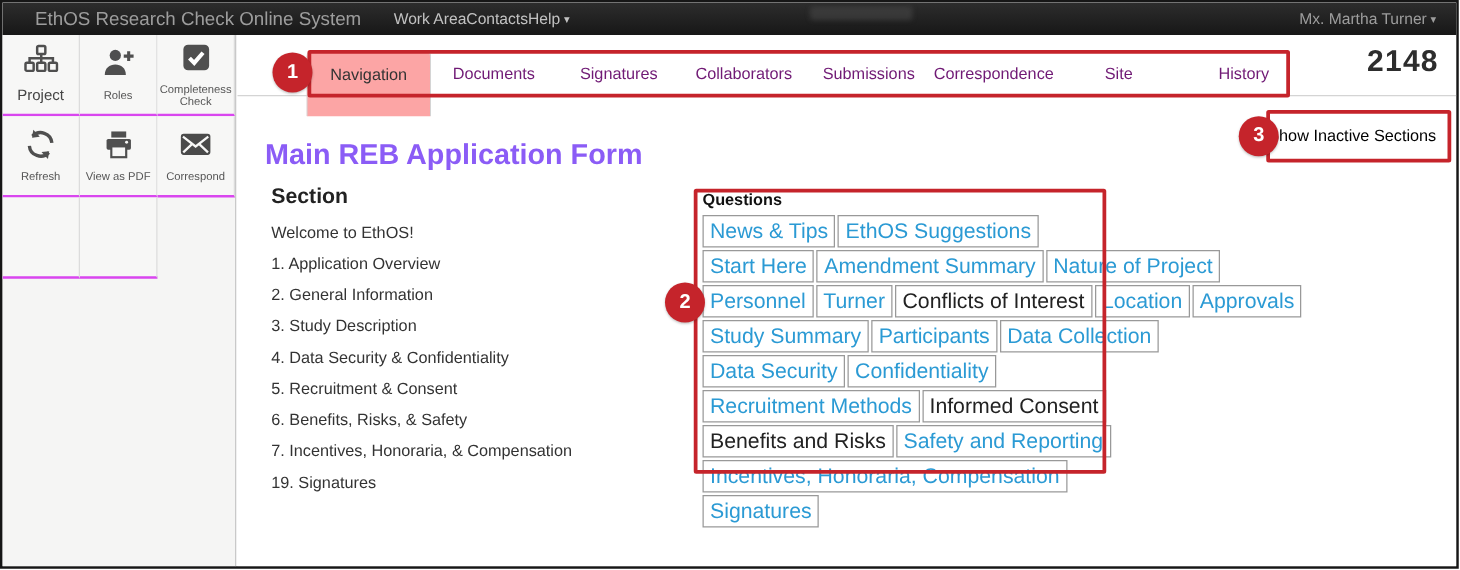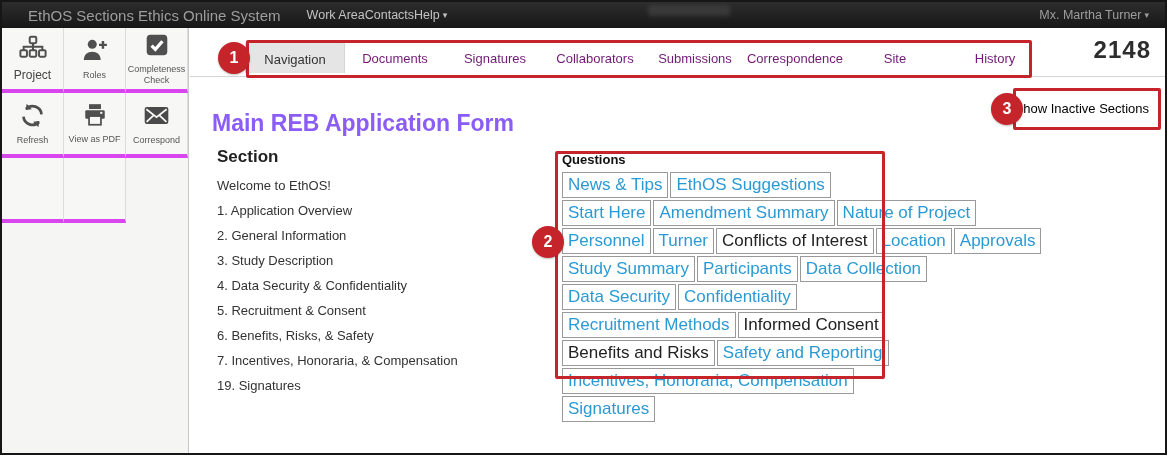--- a/index.html
+++ b/index.html
@@ -11,30 +11,30 @@
   .brand{color:#9d9d9d;font-size:15px;margin-left:26px;white-space:nowrap;}
   .topmenu{display:flex;margin-left:26px;}
   .topmenu .mitem{color:#c2c2c2;font-size:12.5px;cursor:pointer;white-space:nowrap;}
   .caret{font-size:9px;position:relative;top:-1px;margin-left:3px;}
   .redacted{position:absolute;left:646px;top:3px;width:82px;height:11px;background:#4a4a4a;opacity:.55;filter:blur(2px);border-radius:2px;}
   .usermenu{margin-left:auto;margin-right:16px;color:#9d9d9d;font-size:12.5px;cursor:pointer;white-space:nowrap;}
 
   
   .sidebar{position:absolute;left:0;top:26px;width:187px;bottom:0;background:#f5f5f4;border-right:1px solid #c9c9c9;box-sizing:border-box;}
   .sb-grid{display:grid;grid-template-columns:62px 62px 62px;grid-auto-rows:65px;}
-  .sb-cell{border-right:1px solid #dcdcdc;border-bottom:4px solid #d946ef;display:flex;flex-direction:column;align-items:center;justify-content:center;gap:2px;background:#f7f7f6;cursor:pointer;overflow:hidden;}
+  .sb-cell{border-right:1px solid #dcdcdc;border-bottom:2px solid #d946ef;display:flex;flex-direction:column;align-items:center;justify-content:center;gap:2px;background:#f7f7f6;cursor:pointer;overflow:hidden;}
   .sb-cell.empty{cursor:default;}
   .sb-label{font-size:9px;color:#555;text-align:center;line-height:1.15;padding:0 2px;}
   .sb-cell.emphasis .sb-label{font-size:12px;color:#444;}
 
   
   .main{position:absolute;left:188px;top:26px;right:0;bottom:0;background:#fff;}
   .tabrow{position:absolute;left:0;top:0;right:0;height:48px;border-bottom:1px solid #d4d4d4;}
   .tab{position:absolute;top:13px;width:100px;height:35px;line-height:35px;text-align:center;font-size:13px;color:#701a75;cursor:pointer;white-space:nowrap;}
-  .tab.active{background:#e5e5e5;border:1px solid #d4d4d4;border-bottom:none;border-radius:4px 4px 0 0;color:#333;height:32px;z-index:2;box-sizing:border-box;}
+  .tab.active{background:#fca5a5;border:1px solid #d4d4d4;border-bottom:none;border-radius:4px 4px 0 0;color:#333;height:52px;z-index:2;box-sizing:border-box;}
   .badge{position:absolute;right:14px;top:8px;font-size:24px;font-weight:bold;color:#2d2d2d;letter-spacing:1px;}
 
   .show-inactive{position:absolute;right:16px;top:73px;display:flex;align-items:center;gap:7px;font-size:13px;color:#000;}
   .cb{width:13px;height:13px;border:1px solid #8a8a8a;background:#fff;display:inline-block;cursor:pointer;border-radius:2px;}
 
   .page-title{position:absolute;left:22px;top:82px;font-size:23px;font-weight:bold;color:#8b5cf6;}
 
   .section-col{position:absolute;left:27px;top:119px;width:330px;}
   .section-header{font-size:17px;font-weight:bold;color:#222;margin-bottom:11px;}
   .section-item{font-size:13px;color:#333;margin-bottom:10px;cursor:pointer;}
@@ -54,21 +54,21 @@
   #anno-c1{left:218px;top:42px;}
   #anno-c2{left:532px;top:226px;}
   #anno-c3{left:991px;top:93px;}
 </style>
 </head>
 <body>
 
 <div class="frame">
 
   <div class="topbar">
-    <span class="brand">EthOS Sections Ethics Online System</span>
+    <span class="brand">EthOS Research Check Online System</span>
     <span class="topmenu">
         <span class="mitem">Work Area</span>
         <span class="mitem">Contacts</span>
         <span class="mitem">Help<span class="caret">▾</span></span>
       </span>
     <span class="redacted"></span>
     <span class="usermenu"><span>Mx. Martha Turner</span><span class="caret">▾</span></span>
   </div>
 
   <div class="sidebar">

